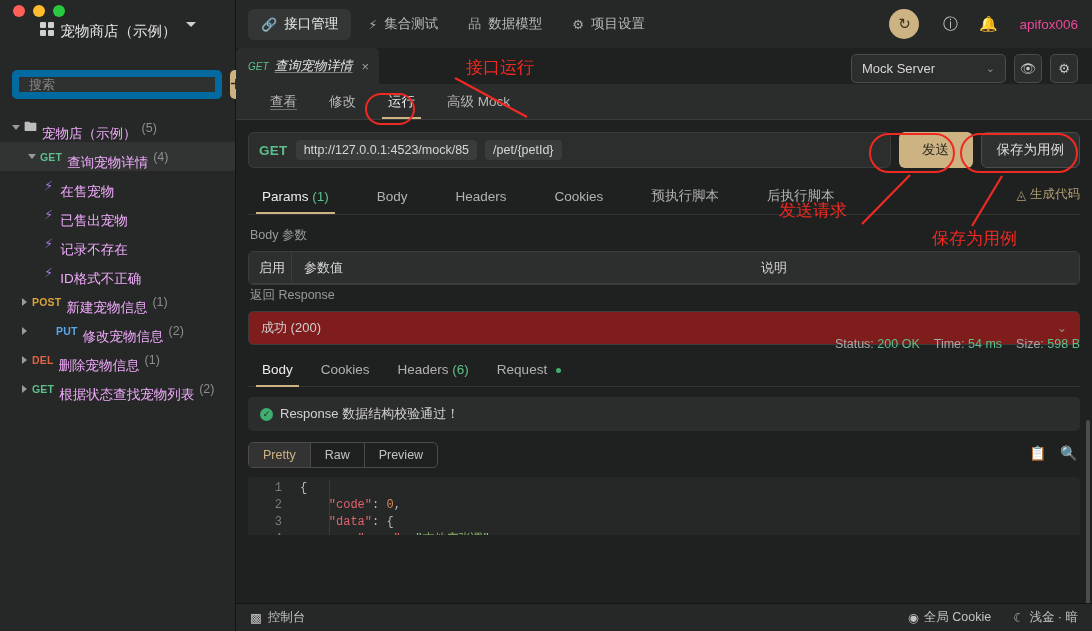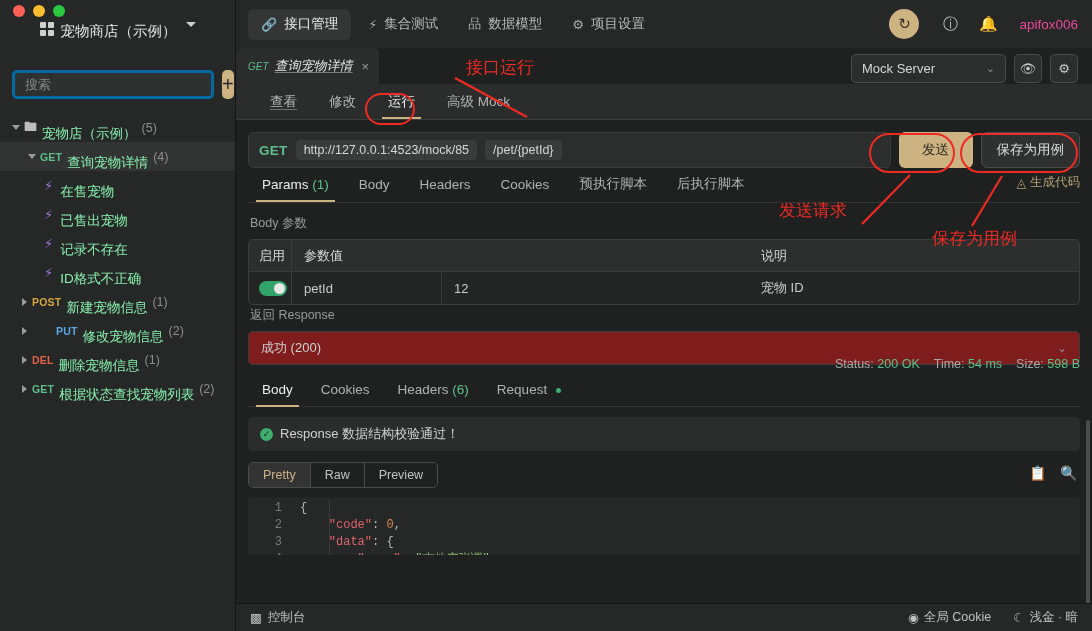--- a/index.html
+++ b/index.html
@@ -26,21 +26,21 @@
   .dot.g { background: #28c840; }
 
   .proj-row { height: 40px; display: flex; align-items: flex-start; justify-content: center; gap: 7px; padding: 0 14px; }
   .proj-grid { display: grid; grid-template-columns: 6px 6px; grid-template-rows: 6px 6px; gap: 2px; }
   .proj-grid i { background: #d0d0d0; display: block; border-radius: 1px; }
   .proj-name { font-size: 14.5px; color: #e6e6e6; white-space: nowrap; }
   .caret-dn { width: 0; height: 0; border-left: 5px solid transparent; border-right: 5px solid transparent; border-top: 5px solid #cfcfcf; margin-left: 2px; }
 
   .search-row { display: flex; gap: 8px; padding: 8px 12px 10px 12px; align-items: center; }
   .search-input {
-    flex: 1; height: 29px; background: #2f3030; border: 3px solid #0369a1; border-radius: 5px;
+    flex: 1; height: 29px; background: #2f3030; border: 7px solid #0369a1; border-radius: 5px;
     color: #cfcfcf; font-size: 13px; padding: 0 10px; outline: none;
     font-family: "Liberation Sans", sans-serif;
   }
   .search-input::placeholder { color: #878787; }
   .add-btn {
     width: 30px; height: 29px; background: #cdb282; border: none; border-radius: 5px;
     color: #2a2a2a; font-size: 20px; line-height: 1; display: flex; align-items: center; justify-content: center;
     cursor: pointer; padding-bottom: 2px;
   }
 
@@ -50,21 +50,21 @@
   .tw { width: 16px; display: flex; align-items: center; justify-content: center; flex: 0 0 16px; }
   .tri { width: 0; height: 0; border-top: 4px solid transparent; border-bottom: 4px solid transparent; border-left: 5px solid #9a9a9a; }
   .tri.open { border-left: 4px solid transparent; border-right: 4px solid transparent; border-top: 5px solid #9a9a9a; border-bottom: none; }
   .folder-ic { color: #bdbdbd; font-size: 13px; margin-right: 5px; }
   .bolt { color: #a07ae0; font-size: 13px; margin-right: 7px; font-style: italic; }
   .meth { font-size: 10.5px; font-weight: bold; margin-right: 5px; letter-spacing: .2px; }
   .m-get { color: #5cc08a; }
   .m-post { color: #d5a53c; }
   .m-put { color: #5aa7e8; padding-left: 24px; }
   .m-del { color: #e06545; }
-  .tlabel { color: #86efac; margin-top: 12px; }
+  .tlabel { color: #f0abfc; margin-top: 12px; }
   .tcount { color: #8d8d8d; margin-left: 5px; font-size: 12.5px; }
 
   
   .main { flex: 1; display: flex; flex-direction: column; background: #1f2020; min-width: 0; position: relative; }
 
   .topbar { height: 48px; display: flex; align-items: center; padding: 0 14px 0 12px; background: #262727; gap: 4px; }
   .nav-item { display: flex; align-items: center; gap: 7px; height: 31px; padding: 0 13px; border-radius: 6px; font-size: 13.5px; color: #b9b9b9; cursor: pointer; white-space: nowrap; }
   .nav-item.active { background: #343535; color: #ececec; }
   .nav-ic { font-size: 13px; opacity: .9; display: inline-flex; }
   .topbar-spacer { flex: 1; }
@@ -87,21 +87,21 @@
   .content { flex: 1; overflow: hidden; background: #1f2020; padding: 0 12px; position: relative; }
 
   .urlbar { display: flex; align-items: center; gap: 8px; margin-top: 12px; }
   .url-wrap { flex: 1; height: 36px; background: #2c2d2d; border: 1px solid #3b3c3c; border-radius: 6px; display: flex; align-items: center; padding: 0 10px; gap: 8px; min-width: 0; }
   .url-method { color: #5cc08a; font-weight: bold; font-size: 13.5px; letter-spacing: .3px; }
   .url-host { background: #3a3b3b; border-radius: 4px; padding: 3px 8px; font-size: 12.5px; color: #d6d6d6; white-space: nowrap; }
   .url-path { background: #3a3b3b; border-radius: 4px; padding: 3px 8px; font-size: 12.5px; color: #d6d6d6; white-space: nowrap; }
   .send-btn { width: 74px; height: 36px; background: #cdb282; color: #2d2a22; border: none; border-radius: 6px; font-size: 13.5px; cursor: pointer; font-family: "Liberation Sans", sans-serif; }
   .save-case-btn { height: 36px; padding: 0 15px; background: #2f3030; color: #ddd; border: 1px solid #4a4b4b; border-radius: 6px; font-size: 13.5px; cursor: pointer; font-family: "Liberation Sans", sans-serif; }
 
-  .reqtabs { display: flex; align-items: center; gap: 2px; border-bottom: 1px solid #333434; position: relative; }
+  .reqtabs { display: flex; align-items: center; gap: 20px; margin-top: 12px; border-bottom: 1px solid #333434; position: relative; }
   .reqtab { padding: 7px 14px 9px 14px; font-size: 13.5px; color: #b2b2b2; cursor: pointer; position: relative; white-space: nowrap; }
   .reqtab.active { color: #ededed; }
   .reqtab.active::after { content: ""; position: absolute; left: 8px; right: 8px; bottom: -1px; height: 2px; background: #cdb282; }
   .cnt-g { color: #5cc08a; }
 
   .gen-code { position: absolute; right: 0; top: 6px; display: flex; align-items: center; gap: 4px; color: #b3a075; font-size: 12.5px; cursor: pointer; }
 
   .sec-label { font-size: 12.5px; color: #9a9a9a; margin: 12px 0 7px 2px; }
 
   .ptable { border: 1px solid #3b3c3c; border-radius: 5px; overflow: hidden; background: #242525; }
@@ -329,30 +329,20 @@
       </div>
 
       <div class="sec-label">Body 参数</div>
 
       <div class="ptable">
         <div class="prow head">
           <div class="pc-en">启用</div>
           <div class="pc-val">参数值</div>
           <div class="pc-desc">说明</div>
         </div>
-        <div class="prow body">
-          <div class="pc-en">
-            <span class="toggle">
-                <i></i>
-              </span>
-          </div>
-          <div class="pc-name">petId</div>
-          <div class="pc-val">12</div>
-          <div class="pc-desc">宠物 ID</div>
-        </div>
       </div>
 
       <div class="sec-label" style="margin-top:2px">返回 Response</div>
 
       <div class="resp-select">
         <span>成功 (200)</span>
         <span class="chev">⌄</span>
       </div>
 
       <div class="resp-tabrow">

